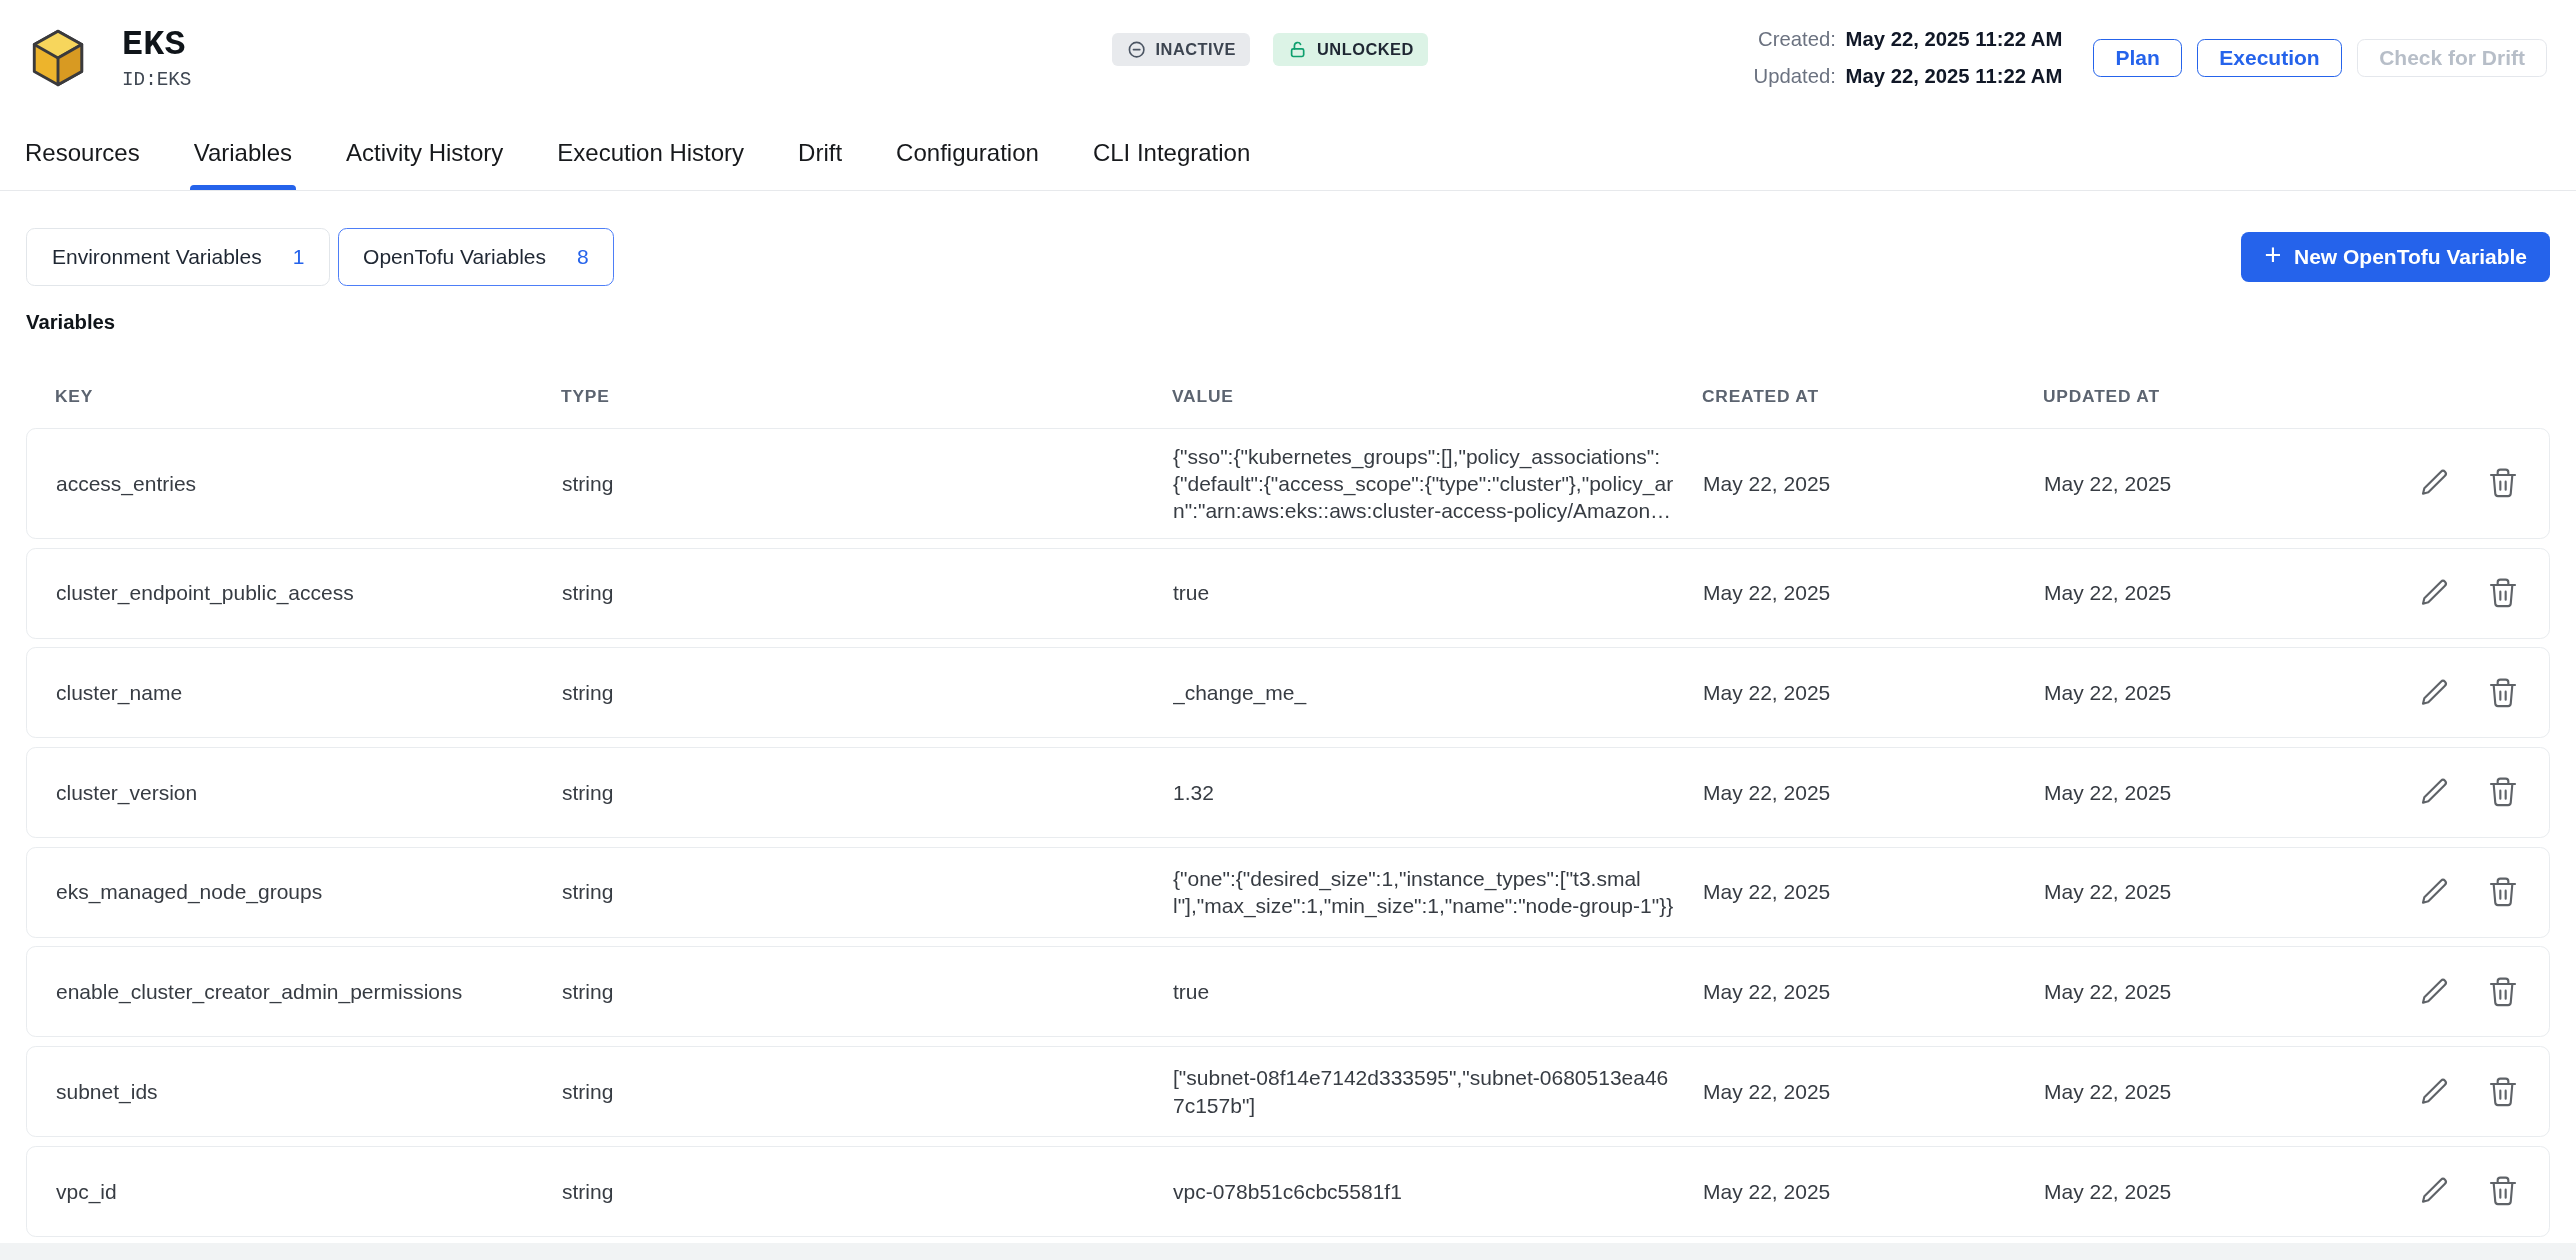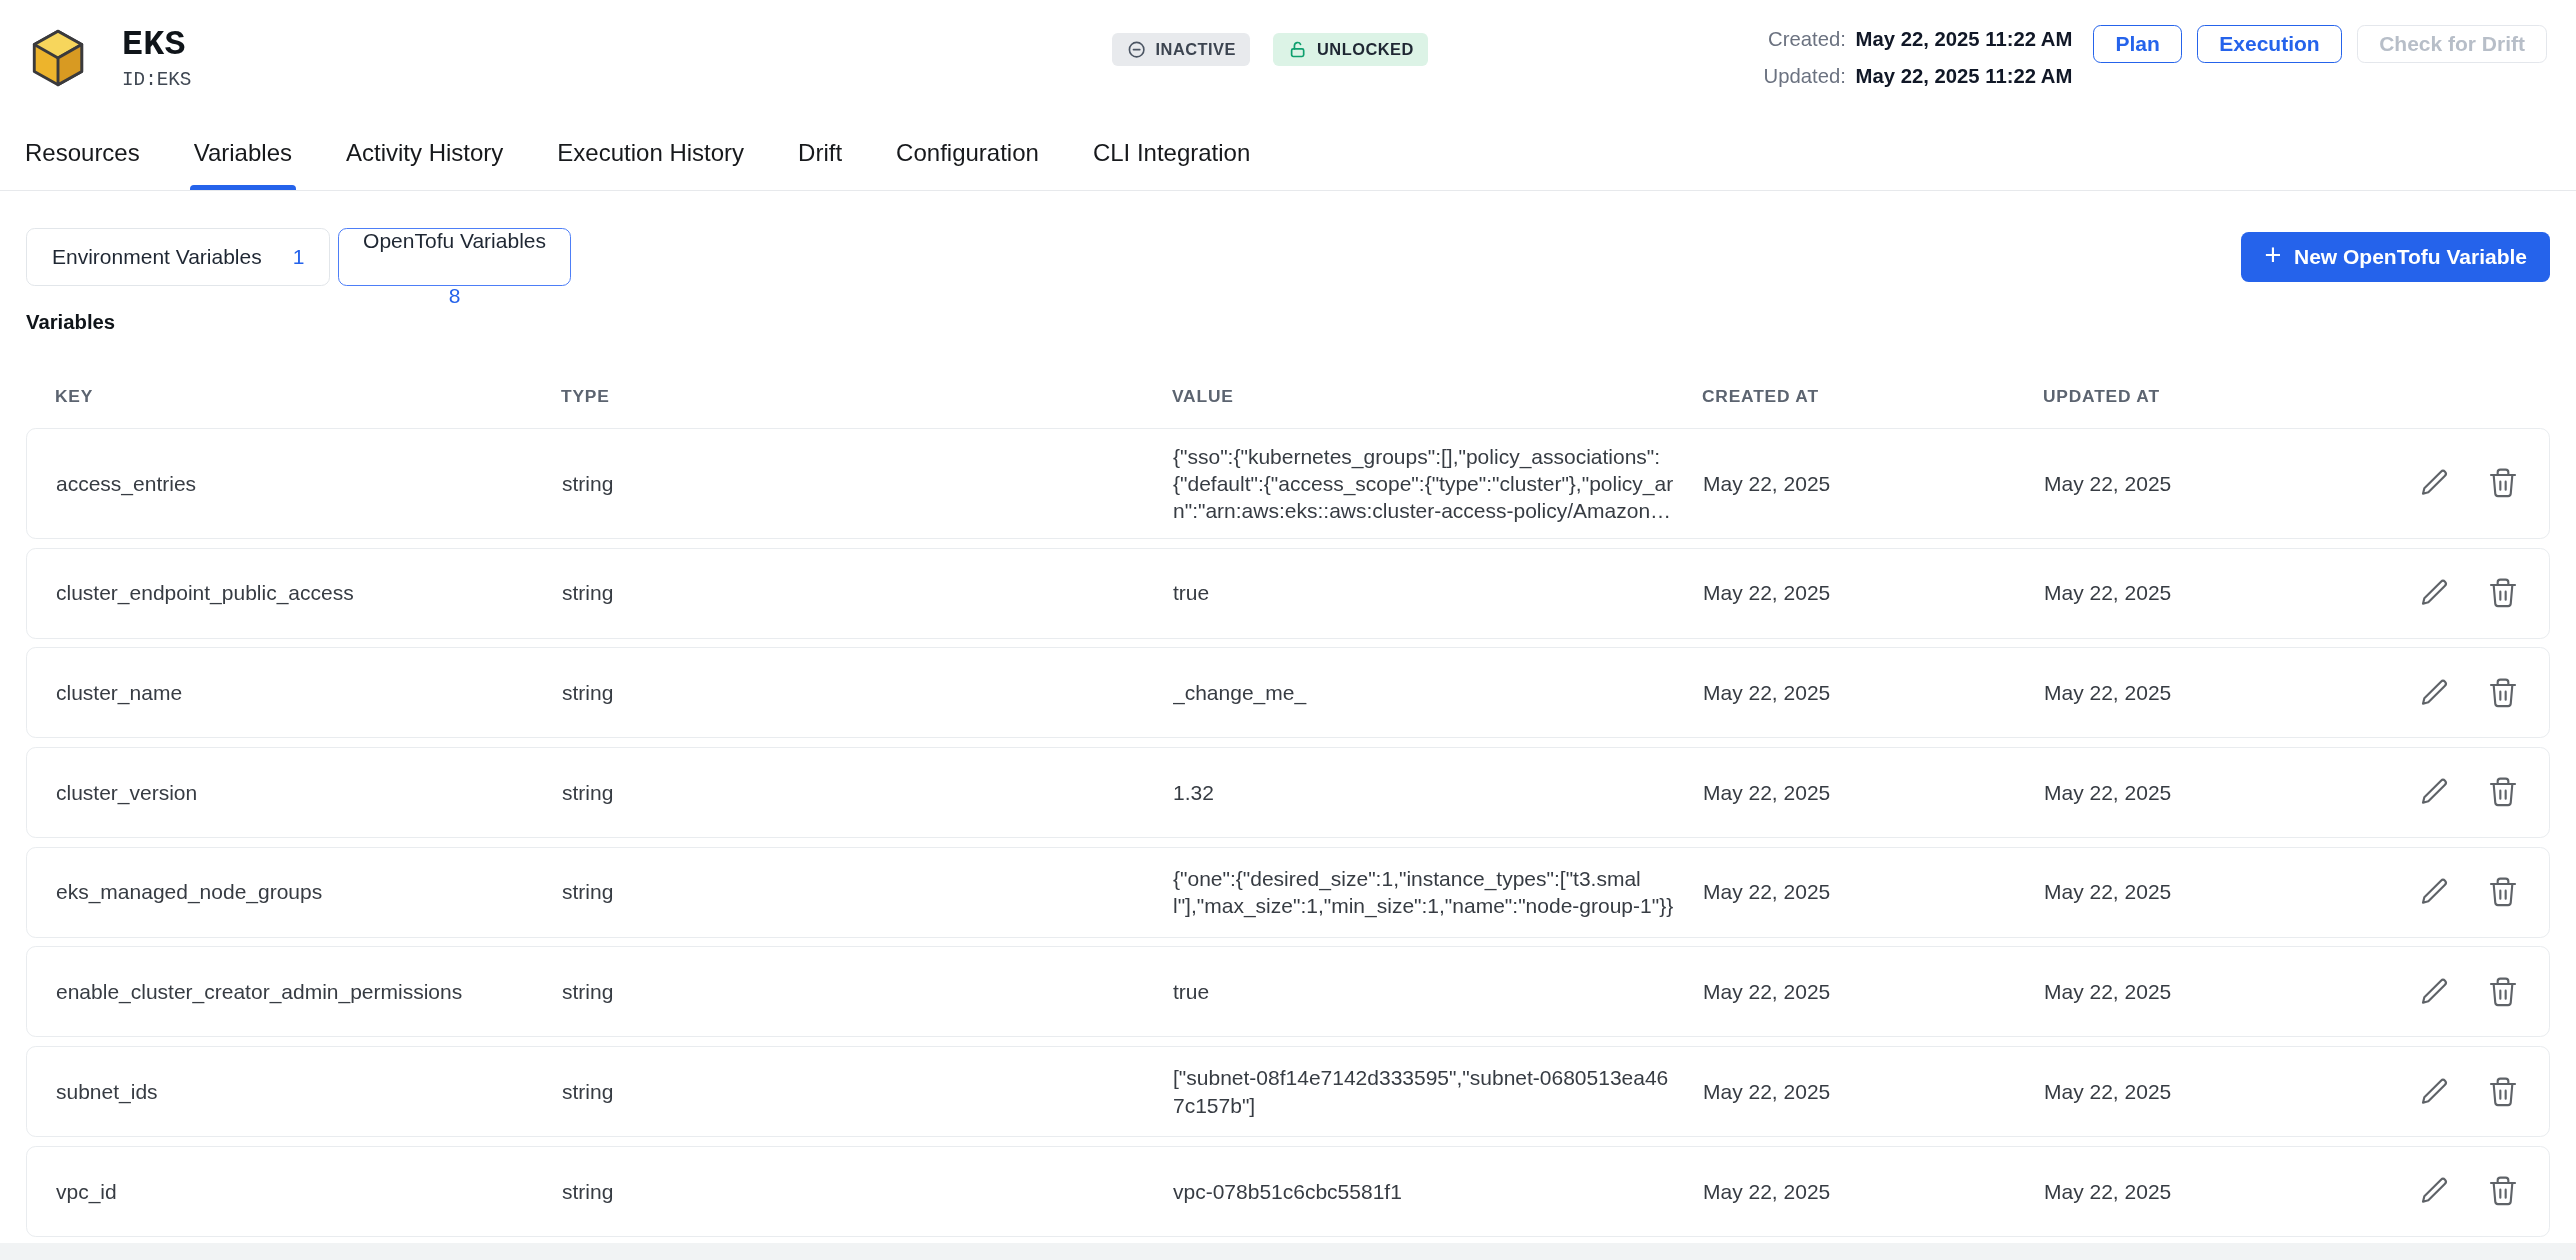--- a/index.html
+++ b/index.html
@@ -19,21 +19,21 @@
   .title { font-size:35px; font-weight:700; color:#0f1419; letter-spacing:0.2px; }
   .subtitle { font-size:19.3px; color:#3f4752; margin-top:4.8px; }
 
   .badges { position:absolute; left:1112px; top:33px; display:flex; gap:23px; }
   .badge { display:inline-flex; align-items:center; gap:9.7px; height:33px; padding:0 14.5px;
            border-radius:5.8px; font-size:16.4px; font-weight:700; letter-spacing:0.5px; white-space:nowrap; }
   .badge-gray  { background:#e8eaed; color:#3c4450; }
   .badge-green { background:#dcf3e6; color:#1f2733; }
   .badge svg { display:block; }
 
-  .header-right { margin-left:auto; display:flex; gap:21px; }
+  .header-right { margin-left:auto; display:flex; align-items:center; gap:31px; }
   .meta { display:flex; flex-direction:column; gap:8.7px; }
   .meta-row { display:flex; justify-content:flex-end; align-items:baseline; gap:9.7px; font-size:20.3px; line-height:29px; }
   .meta-label { color:#6b7280; }
   .meta-value { color:#111827; font-weight:700; }
 
   .hbuttons { display:flex; gap:15.5px; }
   .btn { height:38px; padding:0 21px; border-radius:7.7px; font-size:21px; font-weight:600;
          font-family:inherit; background:#ffffff; cursor:pointer; white-space:nowrap; }
   .btn-outline  { border:1.9px solid #2563eb; color:#2563eb; }
   .btn-disabled { border:1.9px solid #e4e7ec; color:#b7bec8; cursor:default; }
@@ -46,21 +46,21 @@
   .tab.active::after { content:""; position:absolute; left:-3.9px; right:-3.9px; bottom:0;
                        height:4.8px; background:#2563eb; border-radius:3.9px 3.9px 0 0; }
 
   
   .content { padding:0 26px; }
   .toolbar { display:flex; align-items:center; margin-top:37px; }
   .segments { display:flex; gap:7.7px; }
   .segment { display:flex; align-items:center; gap:31px; height:58px; padding:0 25px;
              background:#ffffff; border:1px solid #e2e6ea; border-radius:8.7px;
              font-size:21px; color:#1f2733; cursor:pointer; white-space:nowrap; }
-  .segment.active { border:1.9px solid #4d7ef7; padding:0 24px;flex-direction:column; }
+  .segment.active { border:1.9px solid #4d7ef7; padding:0 24px; }
   .seg-count { color:#2563eb; }
 
   .btn-primary { margin-left:auto; display:flex; align-items:center; gap:12.6px; height:50px;
                  padding:0 23px; background:#2563eb; color:#ffffff; border:none; border-radius:7.7px;
                  font-size:21px; font-weight:700; font-family:inherit; cursor:pointer; white-space:nowrap; }
   .btn-primary .plus { font-size:29px; font-weight:400; line-height:1; margin-top:-2.9px; }
 
   .section-title { margin-top:25px; font-size:20.3px; font-weight:700; color:#0f1419; }
 
   

